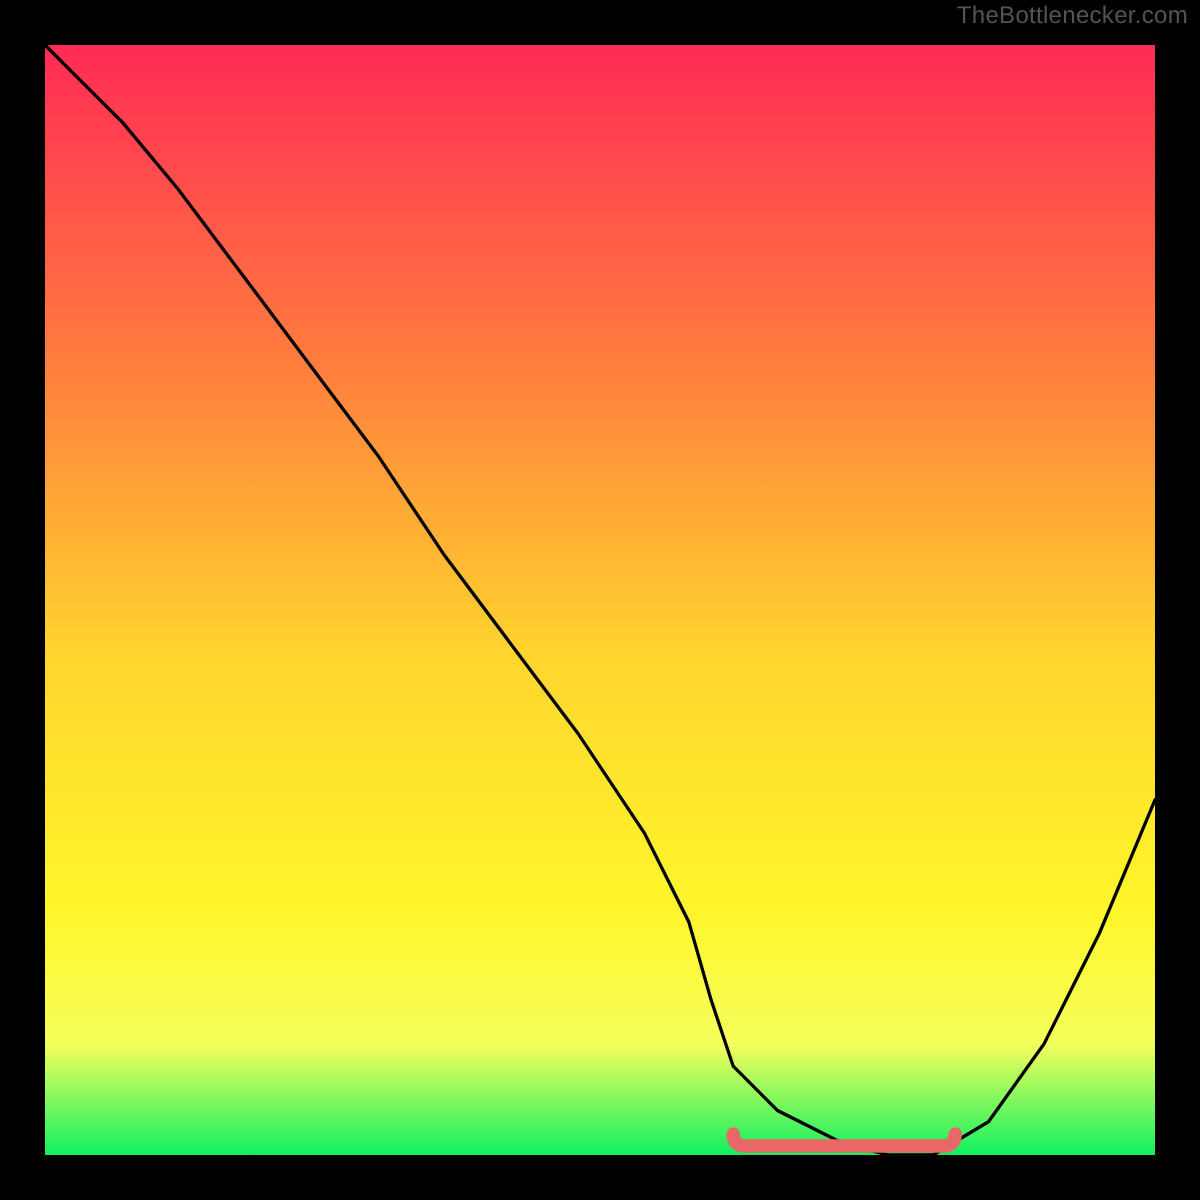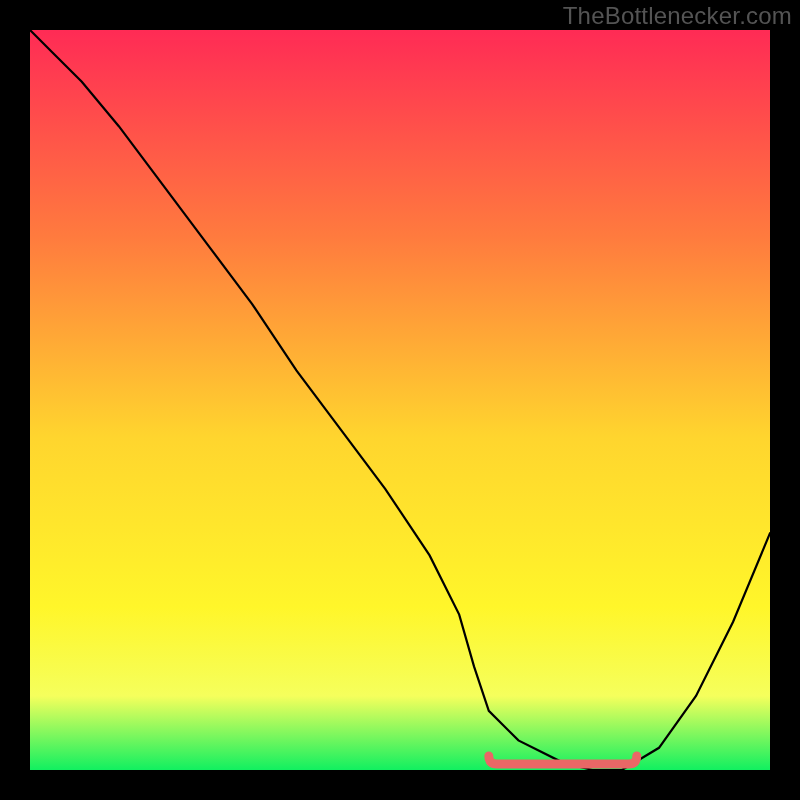--- a/index.html
+++ b/index.html
@@ -14,21 +14,21 @@
   .stage {
     position: relative;
     width: 800px;
     height: 800px;
     background: #000000;
   }
   .watermark {
     position: absolute;
     top: 2px;
     right: 8px;
-    font-size: 24px;
+    font-size: 16px;
     font-weight: 500;
     color: #545454;
     letter-spacing: 0.2px;
     z-index: 3;
     user-select: none;
   }
   svg.plot {
     position: absolute;
     left: 0;
     top: 0;

